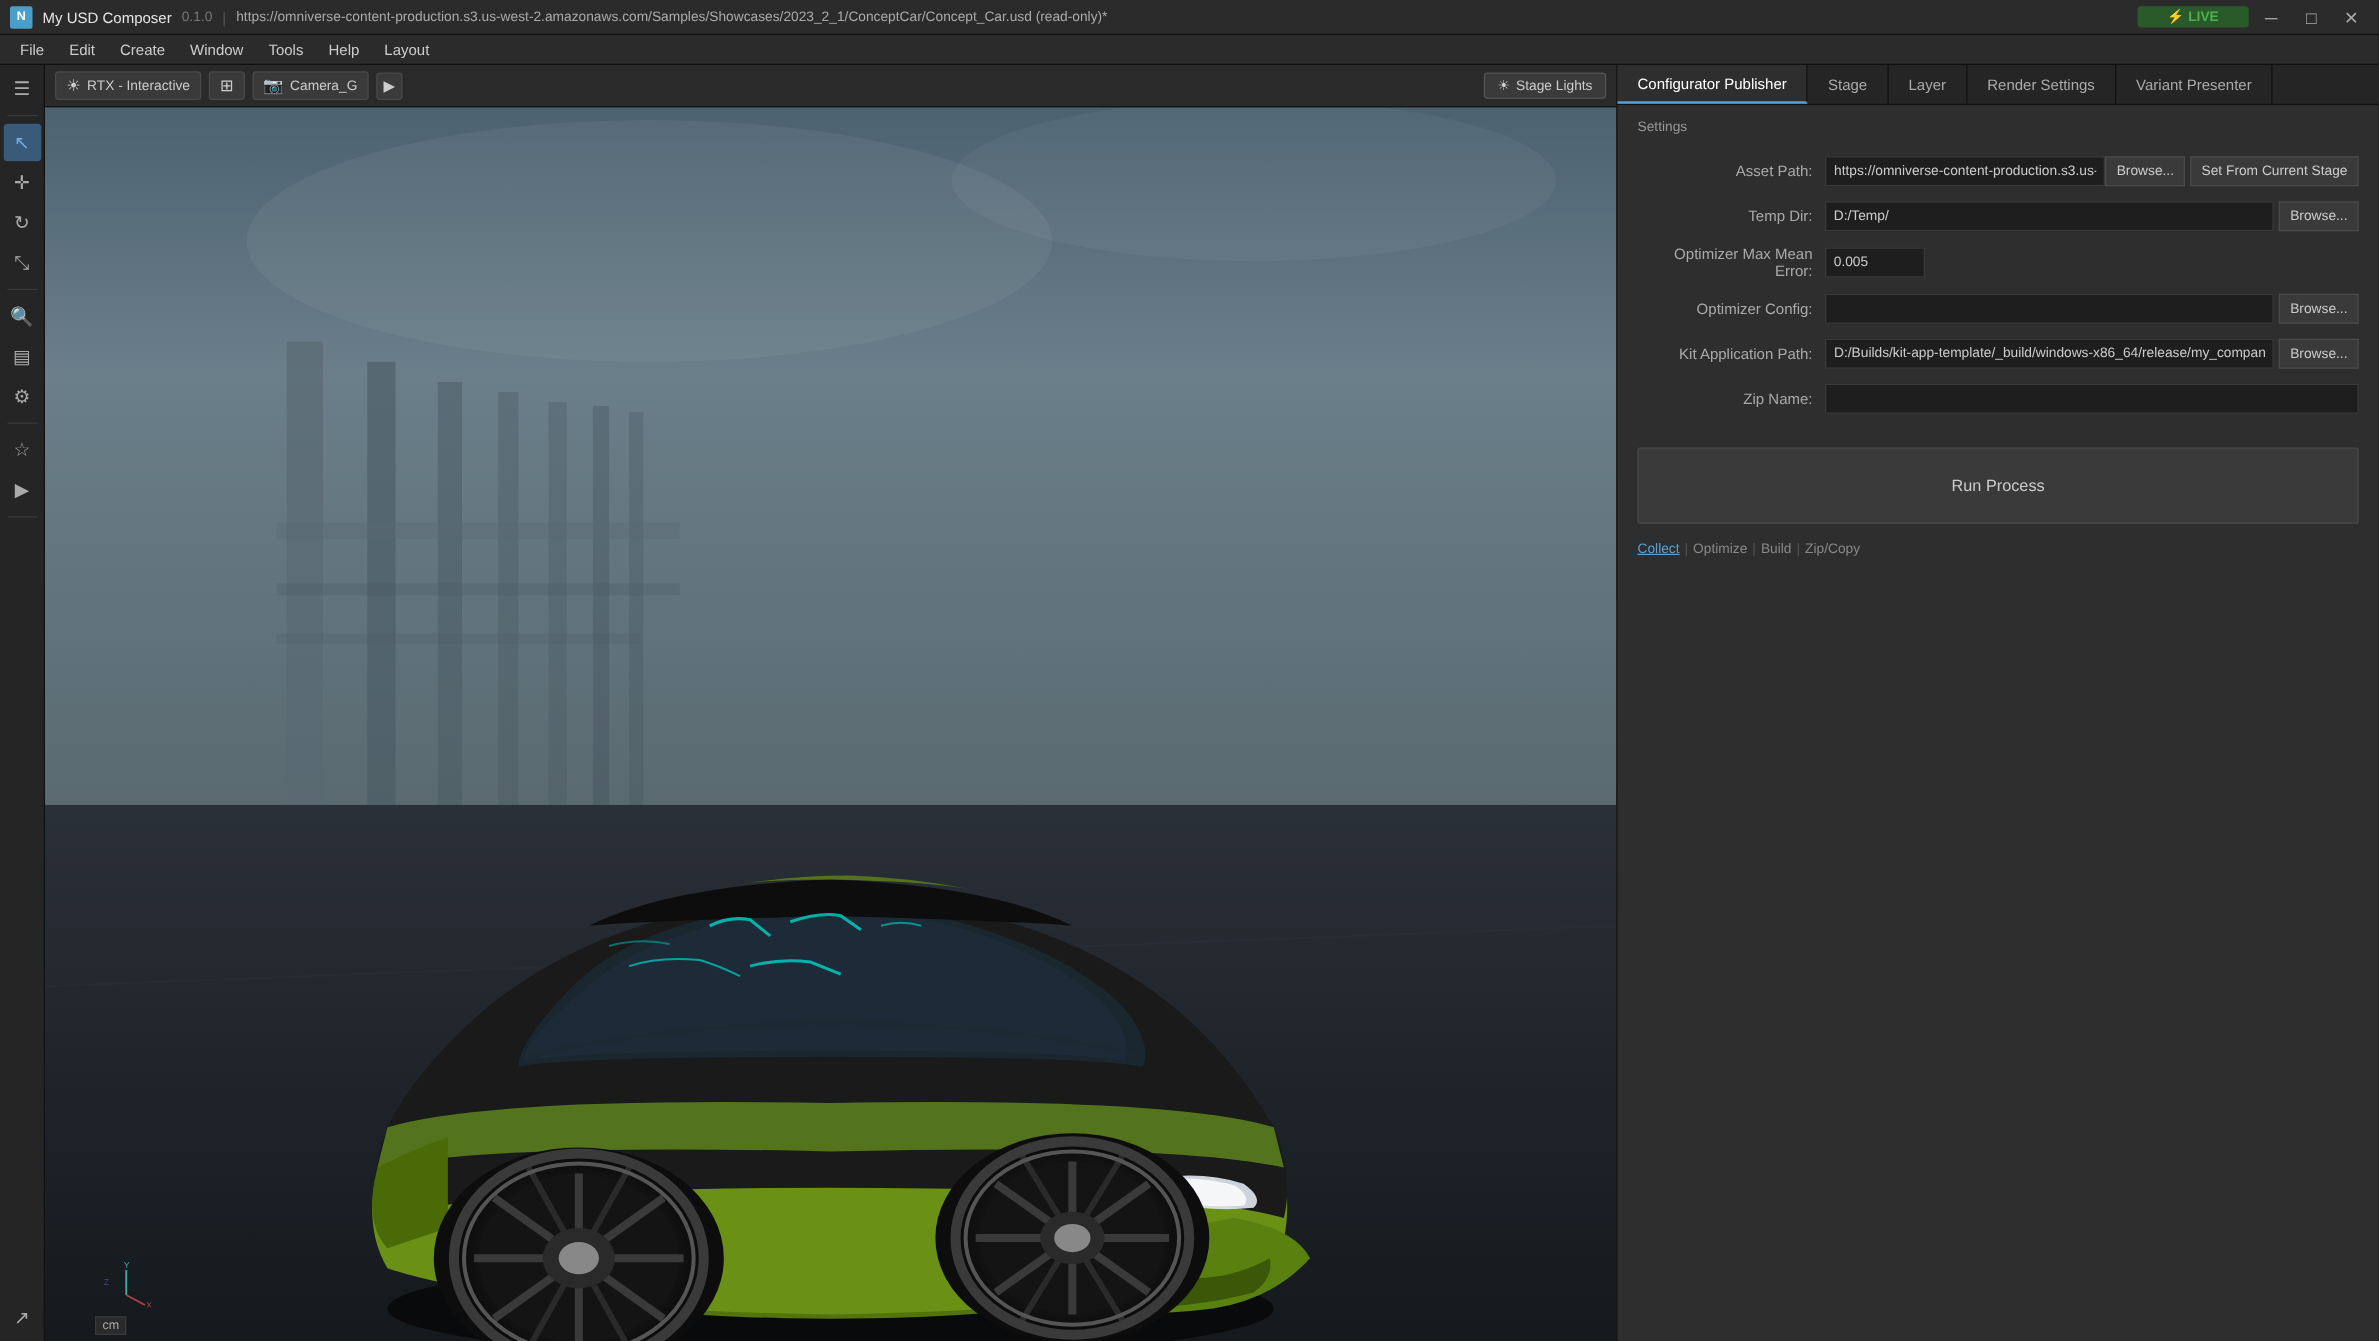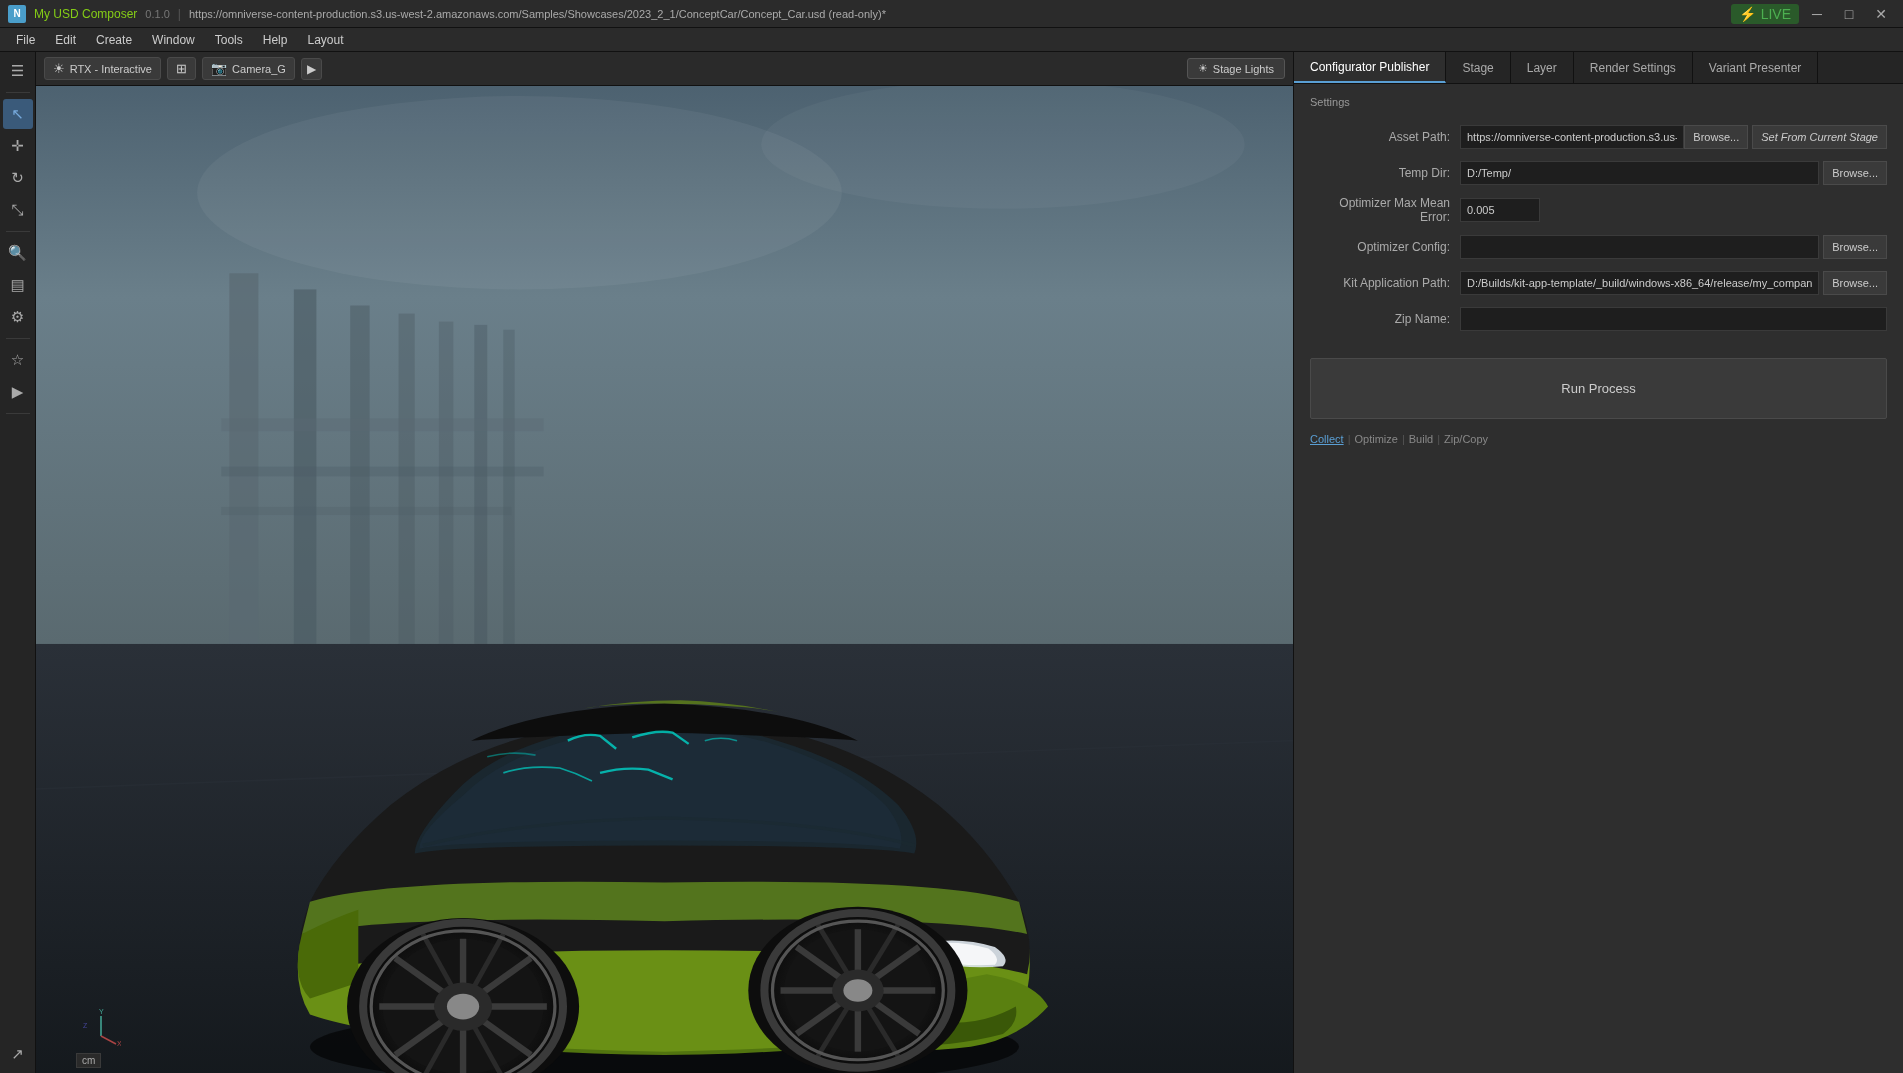--- a/index.html
+++ b/index.html
@@ -34,21 +34,21 @@
       background: #4a9eca;
       border-radius: 2px;
       display: flex;
       align-items: center;
       justify-content: center;
       font-size: 10px;
       color: white;
       font-weight: bold;
     }
     #app-title {
-      color: #84cc16;
+      color: #e5e5e5;
       font-size: 12px;
     }
     #title-separator {
       color: #555;
     }
     #file-path {
       color: #aaaaaa;
       font-size: 11px;
     }
     #title-bar-right {
@@ -85,24 +85,24 @@
       cursor: pointer;
       font-size: 12px;
       border-radius: 2px;
     }
 
     
     #live-badge {
       margin-left: auto;
       background: #2a5a2a;
       color: #4caf50;
-      padding: 2px 8px;
+      padding: 2px 24px;
       border-radius: 3px;
-      font-size: 14px;
-      font-weight: normal;
+      font-size: 11px;
+      font-weight: bold;
     }
 
     
     #main-layout {
       display: flex;
       height: calc(1073px - 52px);
     }
 
     
     #left-toolbar {
@@ -304,21 +304,20 @@
     }
     .set-btn {
       padding: 3px 8px;
       background: #3a3a3a;
       border: 1px solid #4a4a4a;
       color: #ccc;
       cursor: pointer;
       font-size: 11px;
       height: 24px;
       white-space: nowrap;
-      font-style: italic;
     }
 
     
     #run-process-btn {
       width: 100%;
       background: #3a3a3a;
       border: 1px solid #4a4a4a;
       color: #cccccc;
       padding: 22px;
       font-size: 13px;

